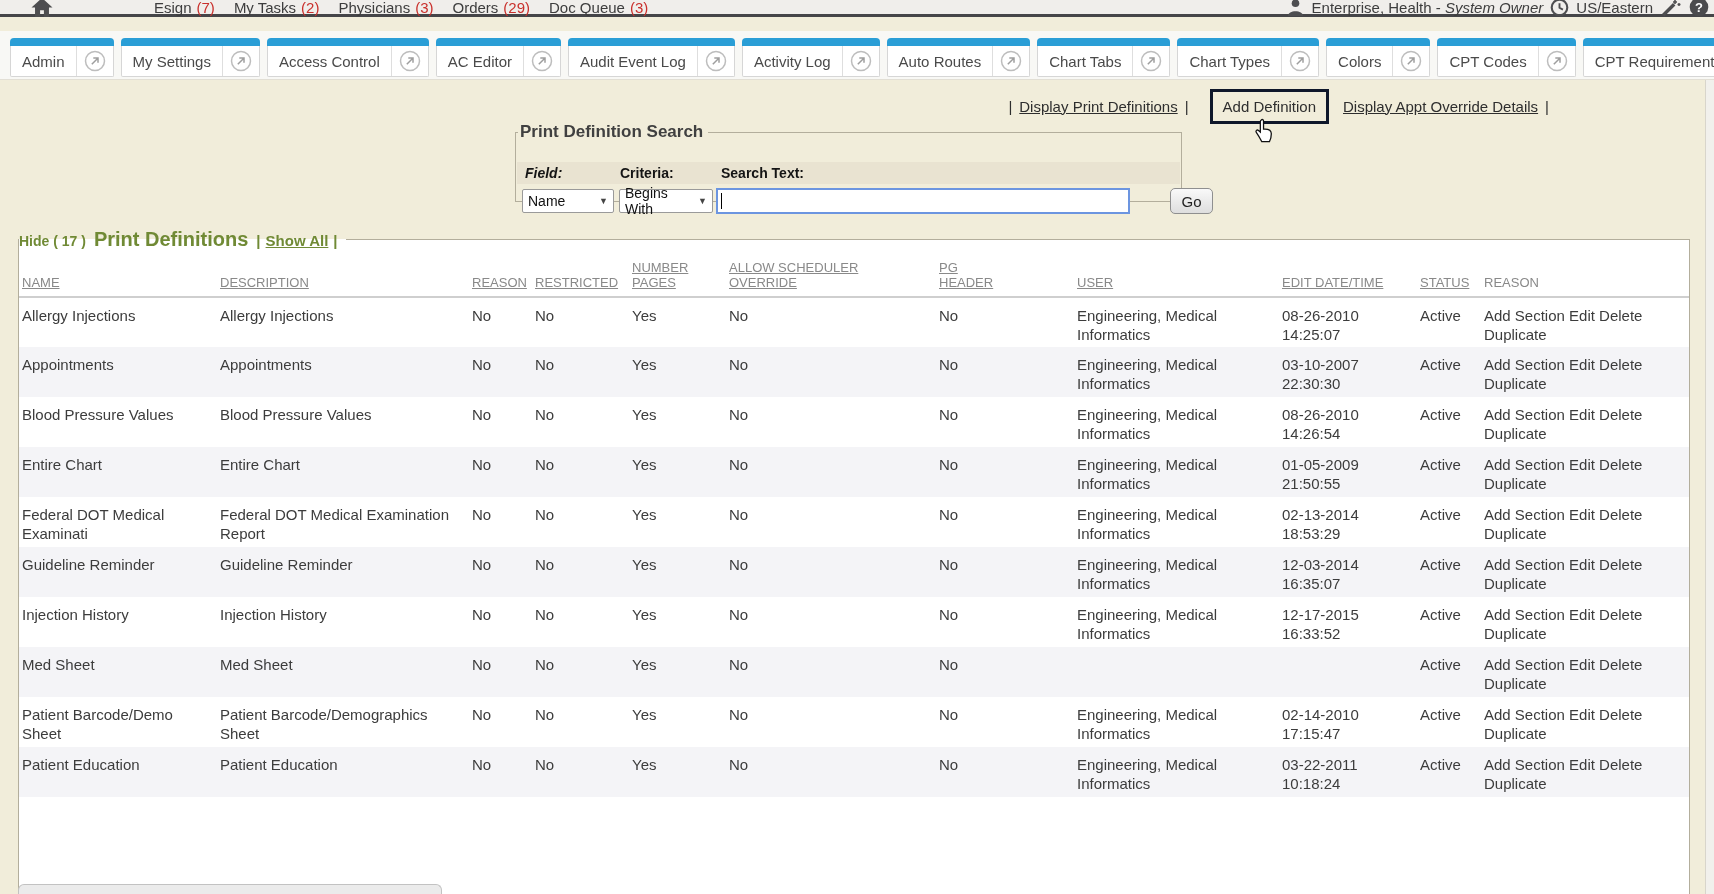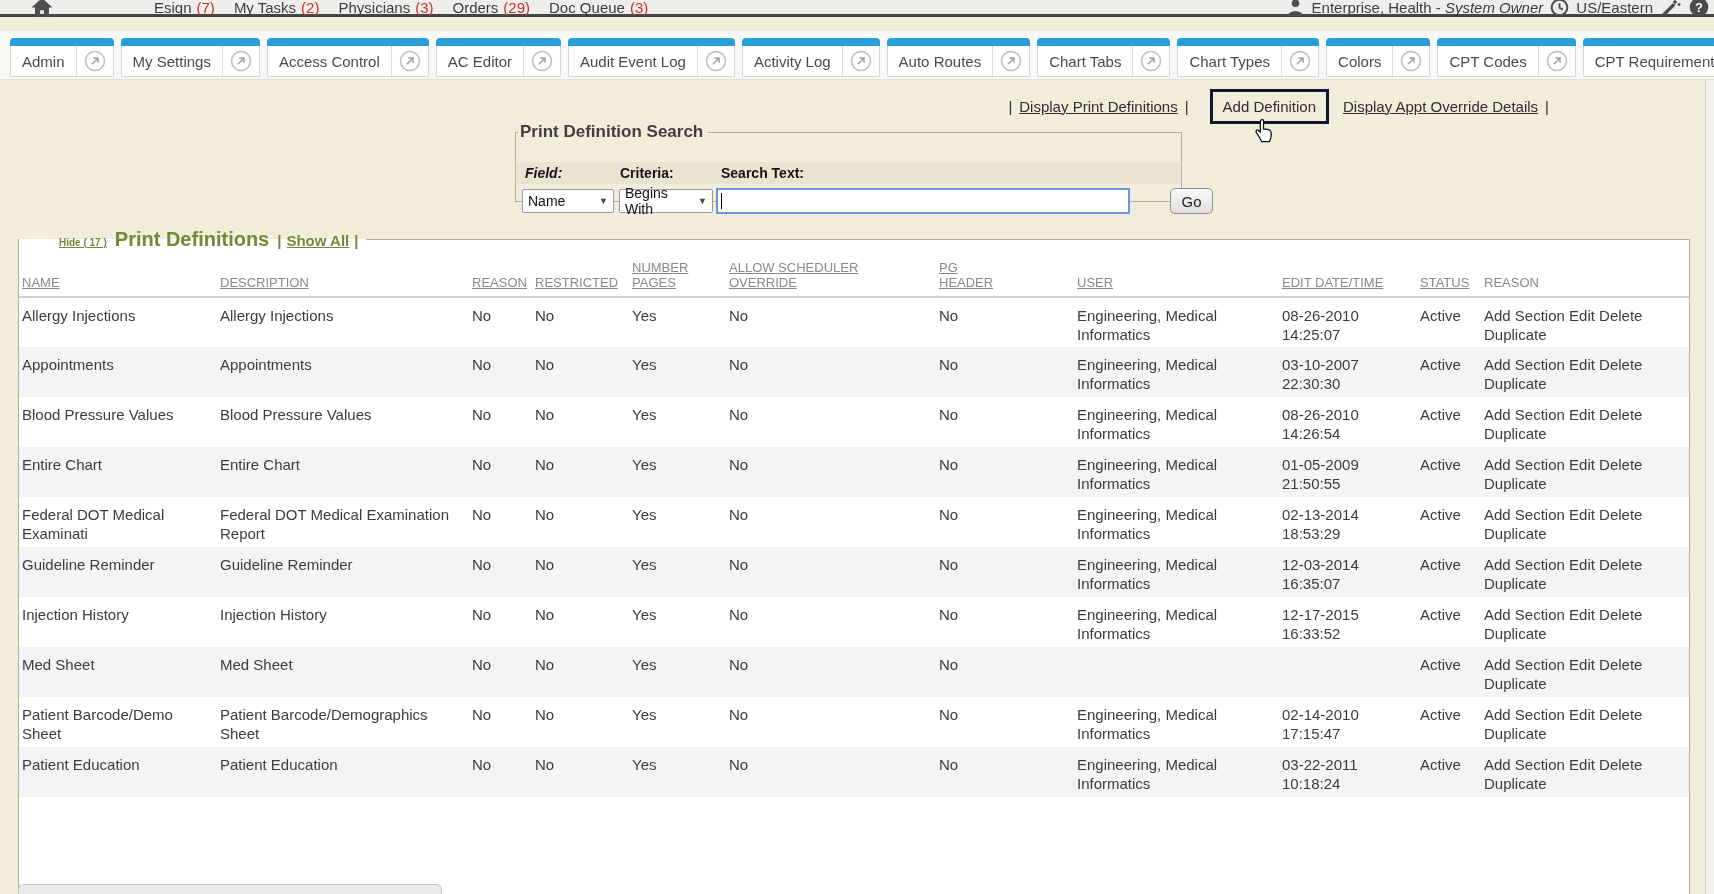--- a/index.html
+++ b/index.html
@@ -58,22 +58,22 @@
     outline:none; font-family:"Liberation Sans",sans-serif; }
   .caret{ position:absolute; left:205px; top:5px; width:1px; height:16px; background:#000; }
   .go-btn{ position:absolute; left:622px; top:0; width:43px; height:26px;
     background:linear-gradient(#f9f9f9,#dedede); border:1px solid #8f8f8f;
     border-radius:5px; font-size:15px; color:#222; cursor:pointer;
     font-family:"Liberation Sans",sans-serif;margin-left:32px; }
   
   .list-fs{ position:absolute; left:18px; top:228px; width:1672px; height:700px;
     background:#fff; }
   .list-fs legend{ display:flex; align-items:baseline; gap:8px; padding-right:8px; }
-  .hide-link{ font-size:10px; font-weight:bold; color:#708a35;
-    text-decoration:underline; cursor:pointer;margin-left:40px; }
+  .hide-link{ font-size:14px; font-weight:bold; color:#708a35;
+    cursor:pointer; }
   .list-title{ font-size:20px; font-weight:bold; color:#708a35; }
   .showall-wrap{ font-size:15px; font-weight:bold; color:#708a35; display:flex; gap:5px;}
   .showall-link{ text-decoration:underline; cursor:pointer; }
   table{ border-collapse:collapse; table-layout:fixed; width:1670px; margin-top:0; }
   thead th{ font-size:13px; font-weight:normal; color:#898989; text-align:left;
     vertical-align:bottom; padding:8px 4px 6px 3px; white-space:pre-line;
     text-decoration:underline; border-bottom:2px solid #cfcfcf; height:46px; cursor:pointer;}
   thead th:last-child{ text-decoration:none; cursor:default; }
   tbody td{ font-size:15px; color:#3c3c3c; vertical-align:top;
     padding:8px 14px 0 3px; line-height:19px; }

